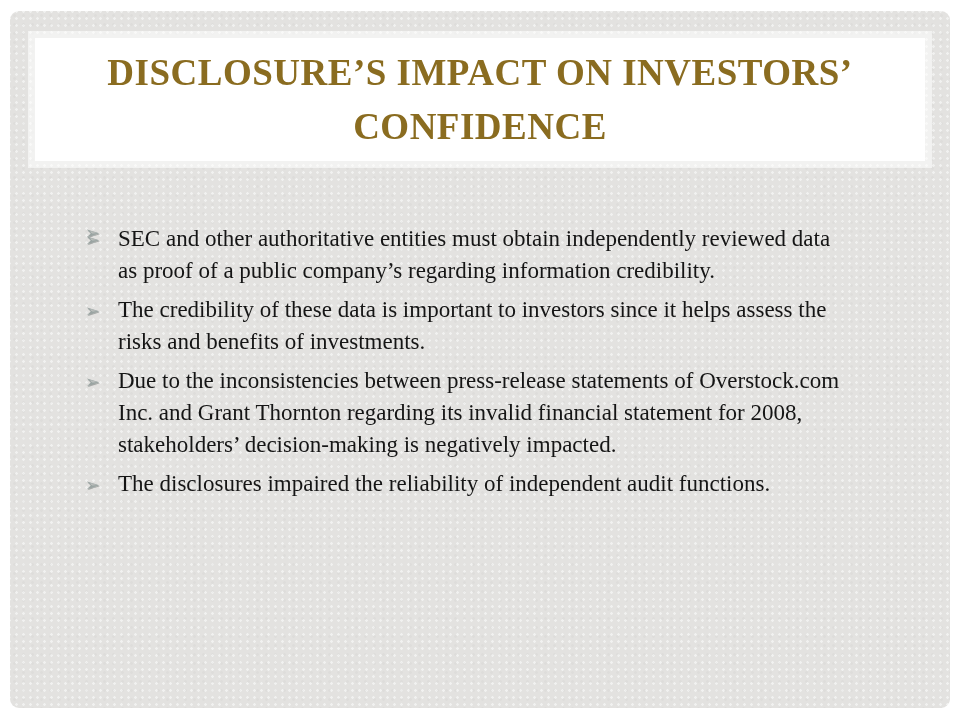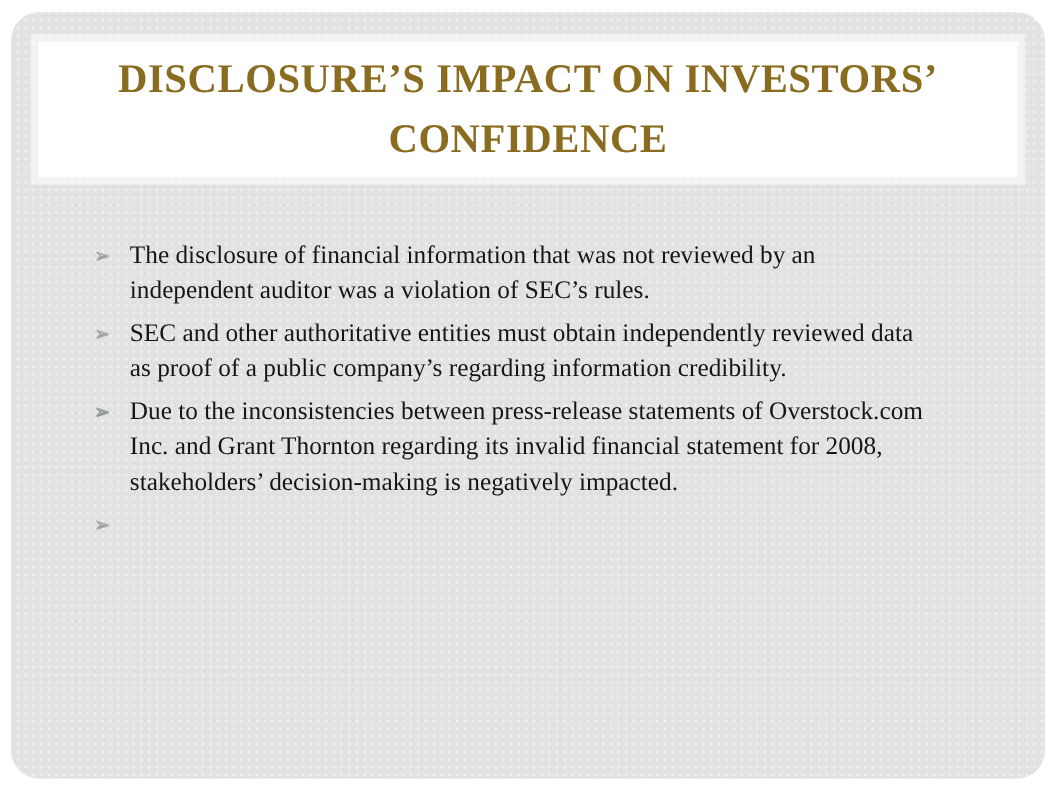--- a/index.html
+++ b/index.html
@@ -18,21 +18,21 @@
     width: 960px;
     height: 720px;
     background: #ffffff;
   }
   .slide {
     position: absolute;
     left: 10px;
     top: 11px;
     width: 940px;
     height: 697px;
-    border-radius: 26px;
+    border-radius: 9px;
     background-color: var(--slide-bg, #e3e2e0);
     
     background-image:
       radial-gradient(rgba(0,0,0,0.025) 1px, transparent 1.6px),
       radial-gradient(rgba(255,255,255,0.5) 1px, transparent 1.6px);
     background-size: 9px 9px, 7px 7px;
     background-position: 0 0, 3px 4px;
     overflow: hidden;
   }
   .title-box {
@@ -92,32 +92,33 @@
 <div class="page">
   <div class="slide">
 
     <div class="title-box">
       <h1 class="slide-title">DISCLOSURE’S IMPACT ON INVESTORS’ CONFIDENCE</h1>
     </div>
 
     <ul class="bullets">
       <li>
         <span class="marker">➢</span>
-        <span class="text">The disclosure of financial information that was not reviewed by an independent auditor was a violation of SEC’s rules.</span>
       </li>
       <li>
         <span class="marker">➢</span>
         <span class="text">SEC and other authoritative entities must obtain independently reviewed data as proof of a public company’s regarding information credibility.</span>
       </li>
       <li>
         <span class="marker">➢</span>
+        <span class="text">The credibility of these data is important to investors since it helps assess the risks and benefits of investments.</span>
       </li>
       <li>
         <span class="marker">➢</span>
         <span class="text">Due to the inconsistencies between press-release statements of Overstock.com Inc. and Grant Thornton regarding its invalid financial statement for 2008, stakeholders’ decision-making is negatively impacted.</span>
       </li>
       <li>
         <span class="marker">➢</span>
+        <span class="text">The disclosures impaired the reliability of independent audit functions.</span>
       </li>
     </ul>
 
   </div>
 </div>
 
 </body></html>

